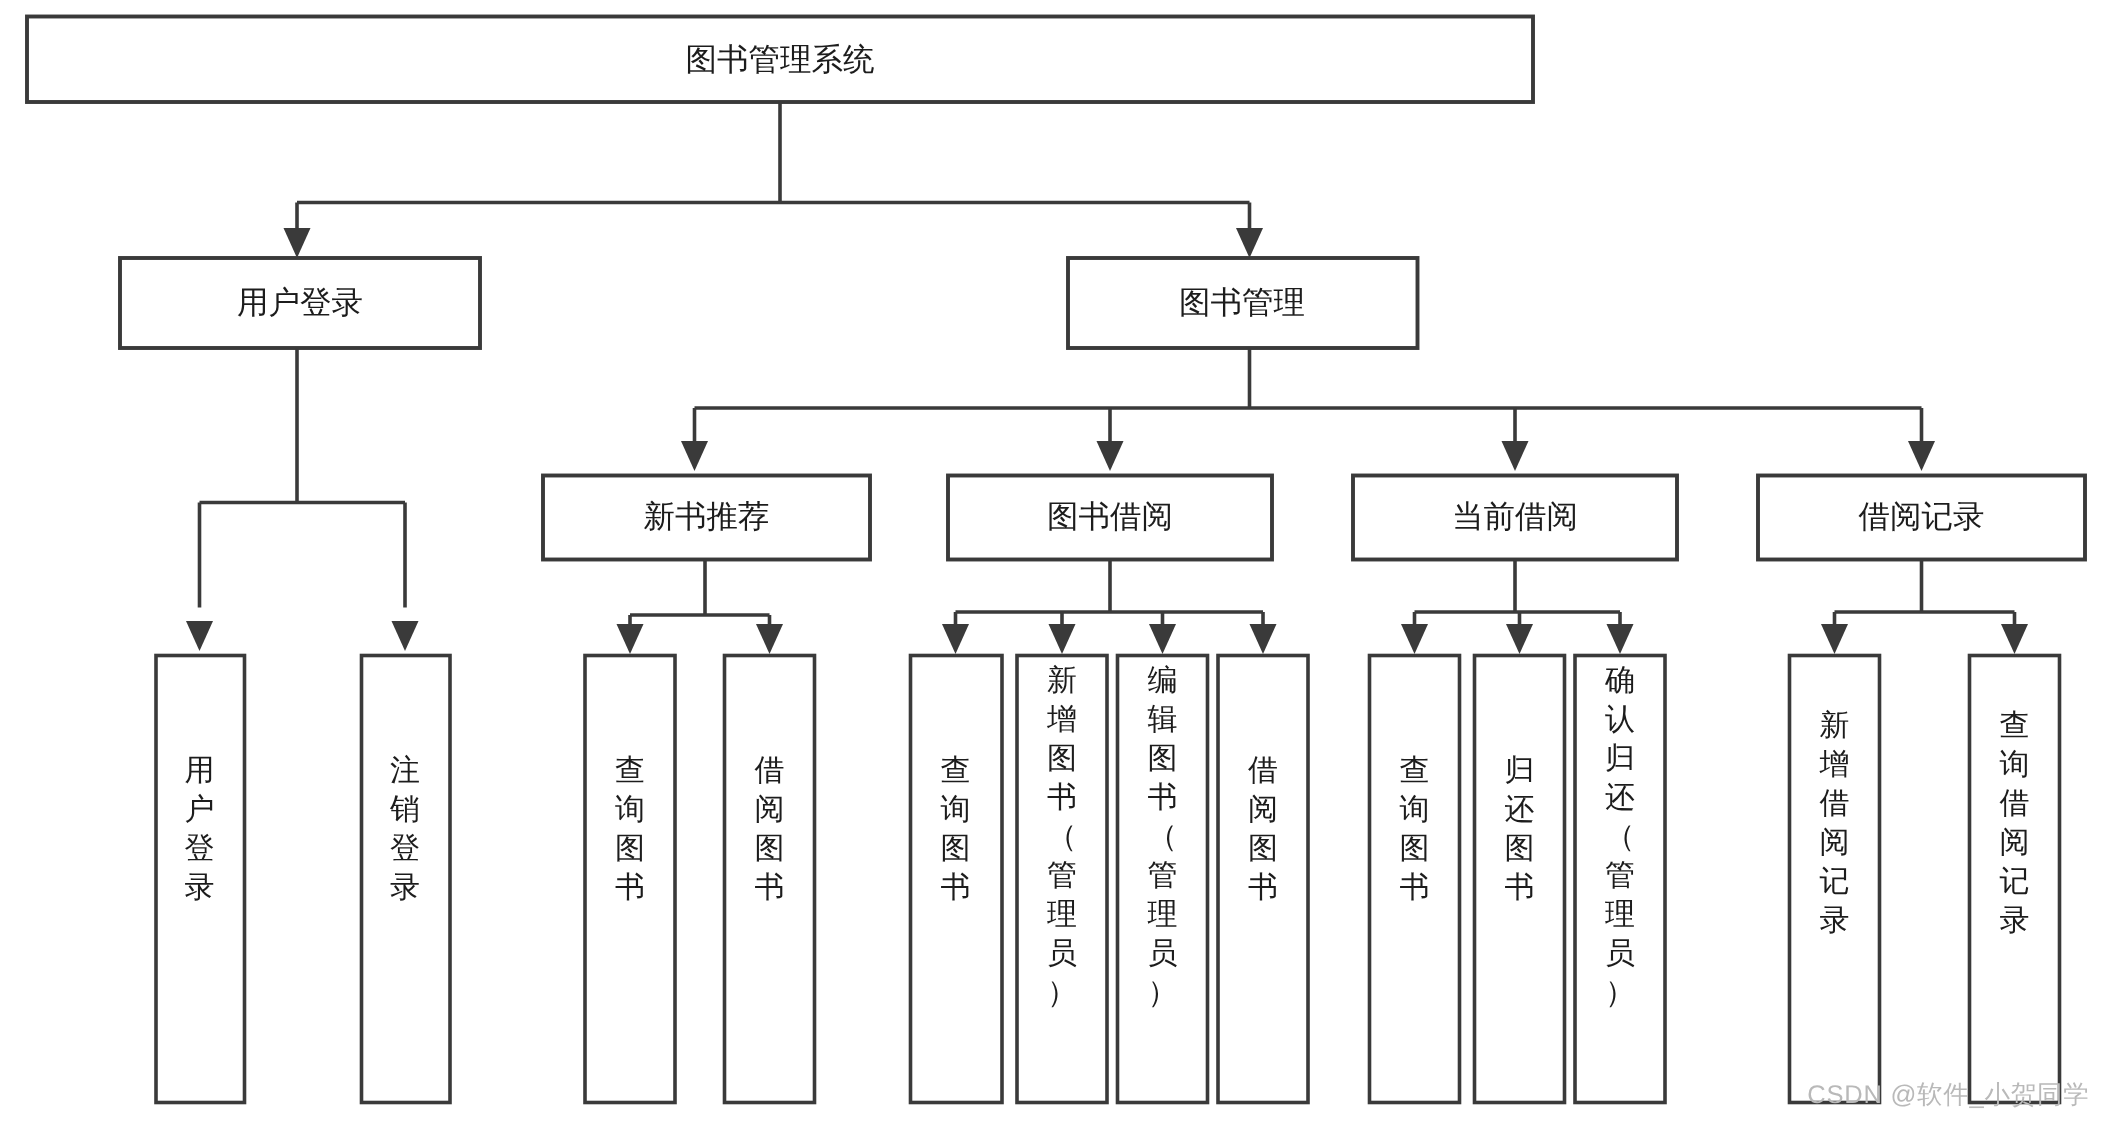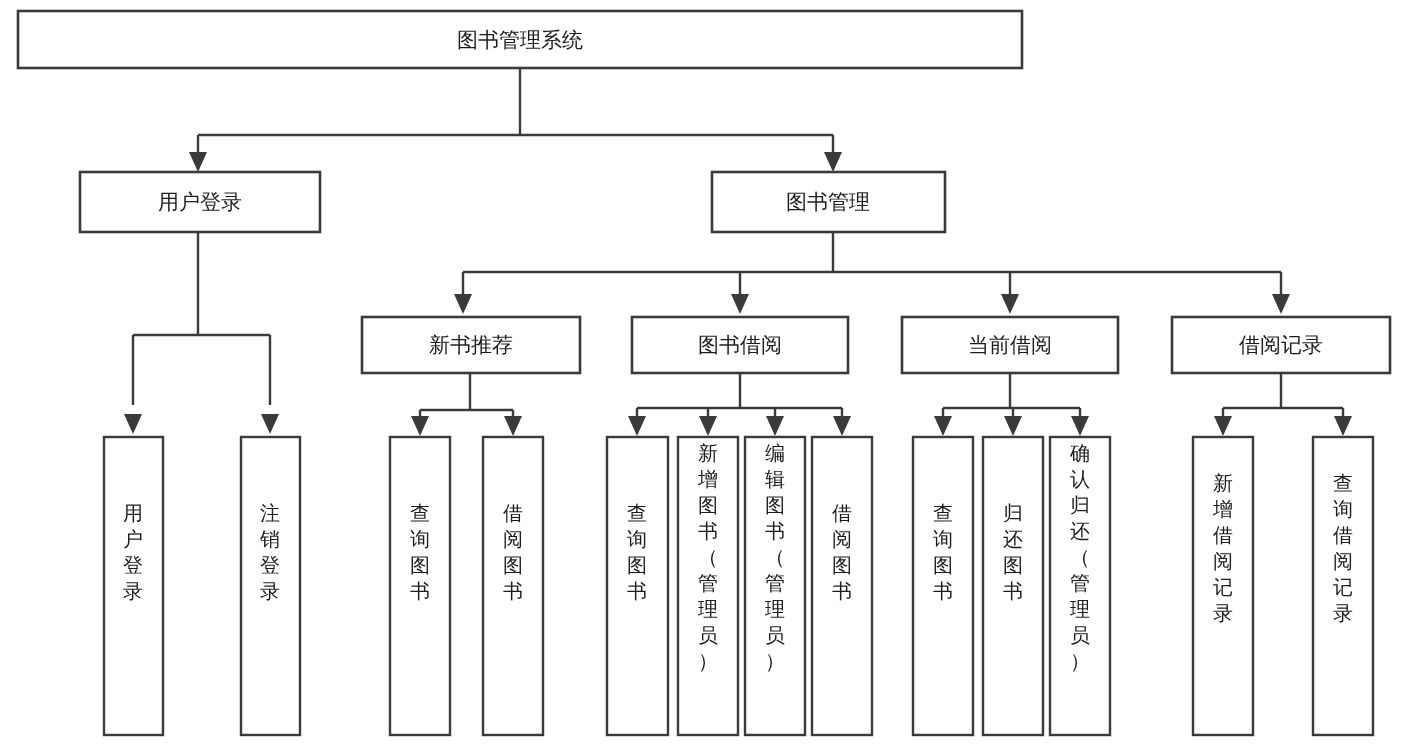--- a/index.html
+++ b/index.html
@@ -239,13 +239,14 @@
       <text class="node-label-v" x="1223" y="490"><tspan x="1223" dy="0">新</tspan><tspan x="1223" dy="26">增</tspan><tspan x="1223" dy="26">借</tspan><tspan x="1223" dy="26">阅</tspan><tspan x="1223" dy="26">记</tspan><tspan x="1223" dy="26">录</tspan></text>
     </g>
 
     <g>
       <rect class="node-box-thin" x="1313" y="437" width="60" height="298"></rect>
       <text class="node-label-v" x="1343" y="490"><tspan x="1343" dy="0">查</tspan><tspan x="1343" dy="26">询</tspan><tspan x="1343" dy="26">借</tspan><tspan x="1343" dy="26">阅</tspan><tspan x="1343" dy="26">记</tspan><tspan x="1343" dy="26">录</tspan></text>
     </g>
 
   </svg>
 
+  <div class="watermark">CSDN @软件_小贺同学</div>
 </div>
 
 </body></html>

